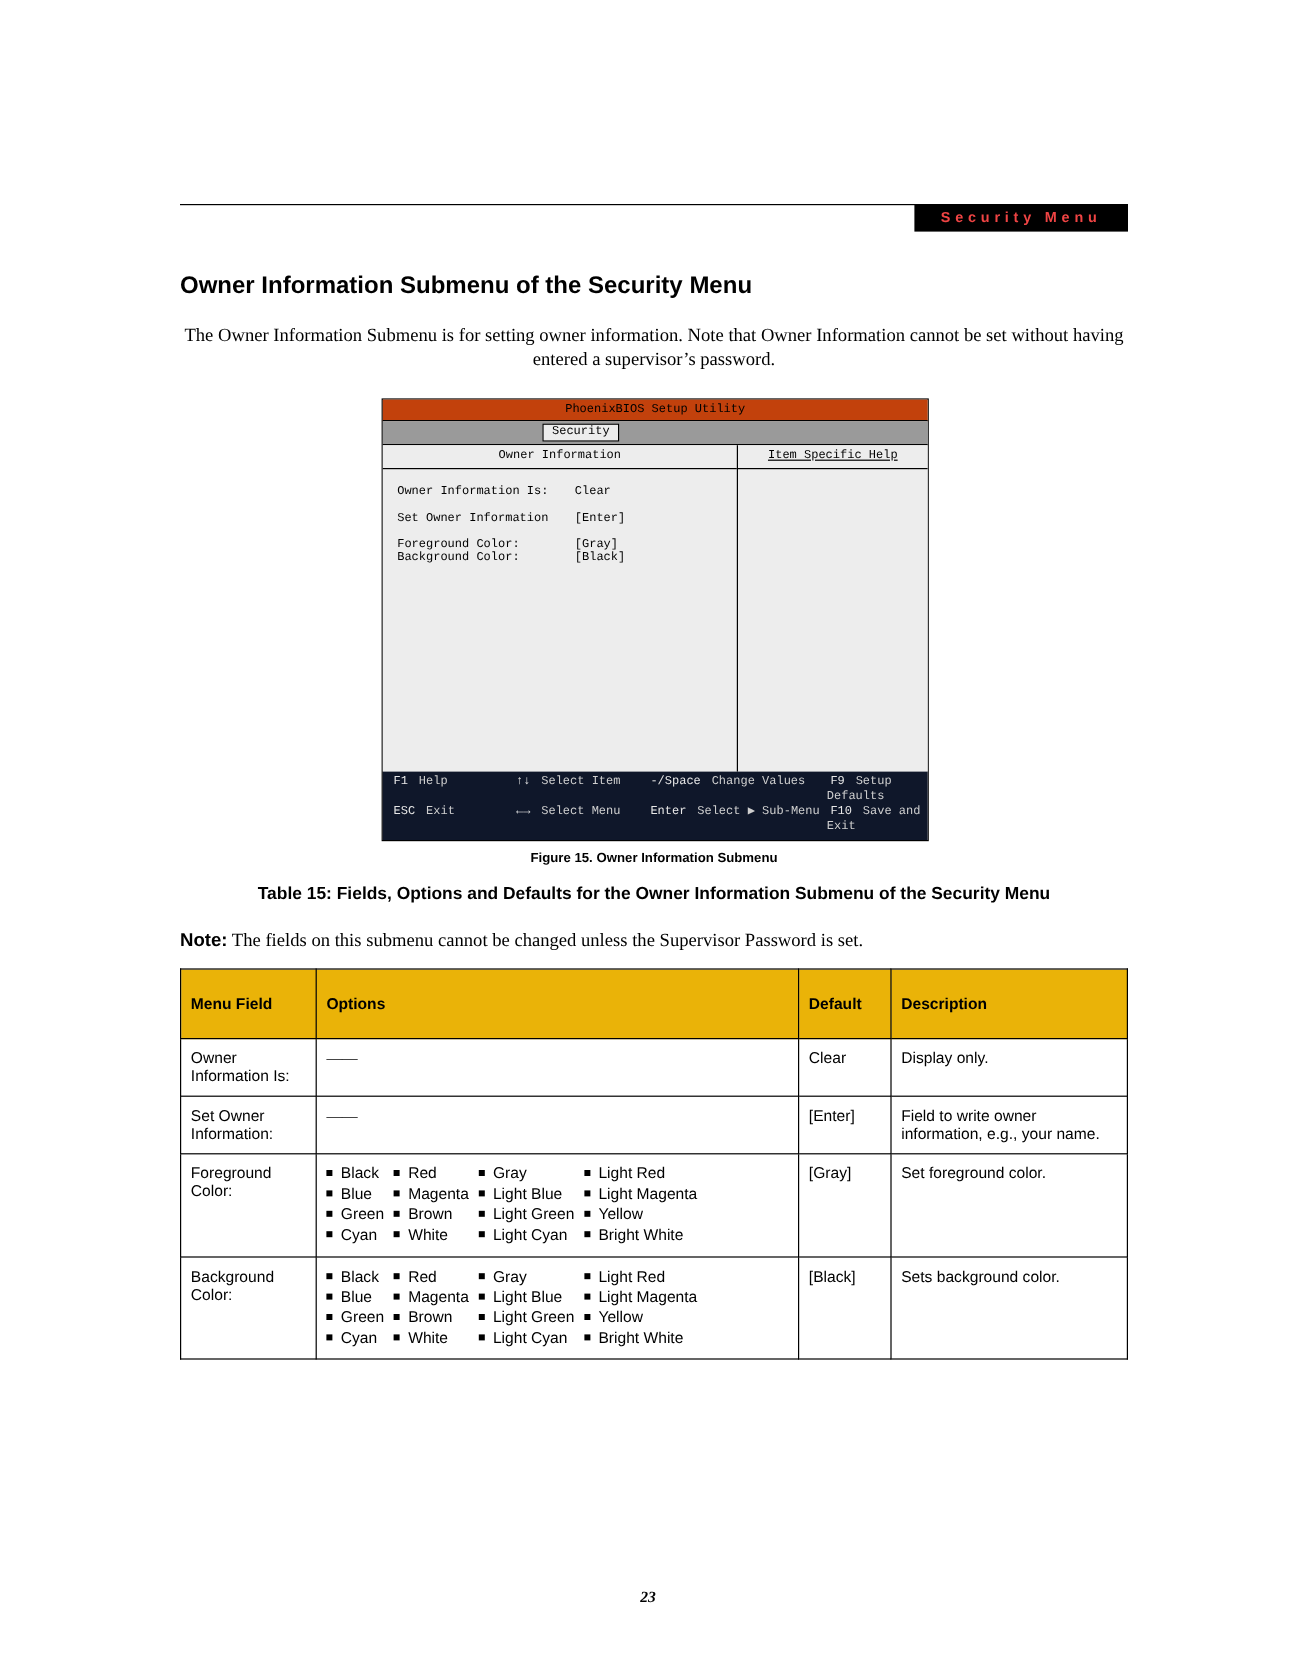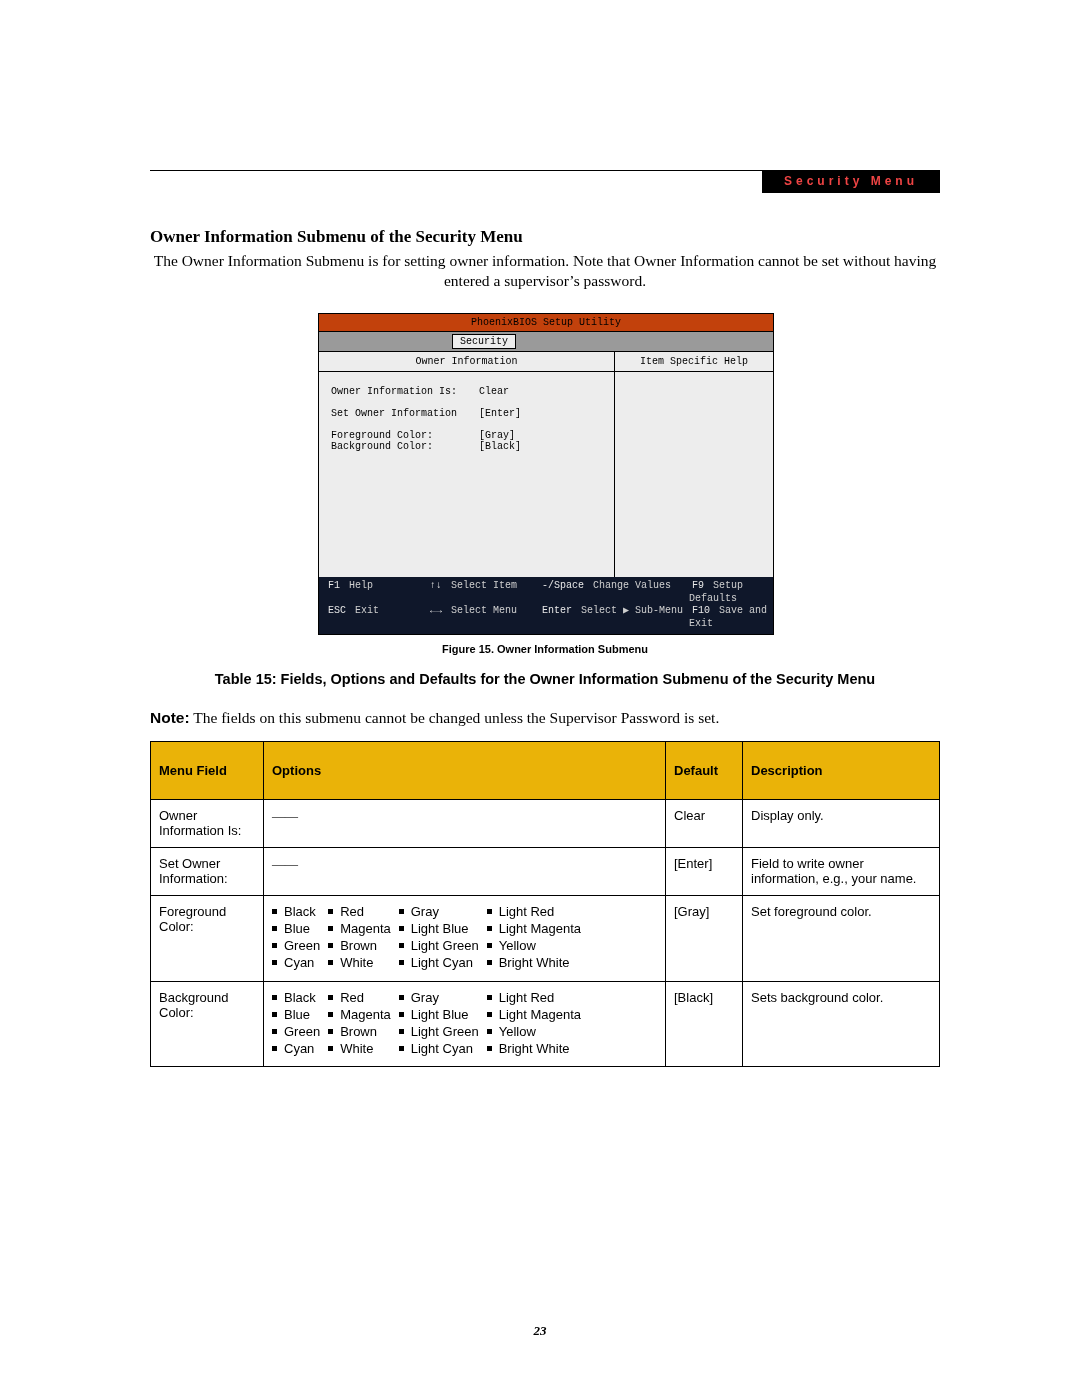--- a/index.html
+++ b/index.html
@@ -28,25 +28,25 @@
     background: #000;
     color: #ef4444;
     font-family: "Helvetica Neue", Arial, sans-serif;
     font-weight: bold;
     font-size: 12px;
     letter-spacing: 4px;
     padding: 4px 22px 5px 22px;
     white-space: pre;
   }
   .section-heading {
-    font-family: Liberation Serif, serif;
-    font-weight: bold;
-    font-size: 17px;
+    font-family: Liberation Sans, sans-serif;
+    font-weight: bold;
+    font-size: 20px;
     margin-top: 56px;
-    margin-bottom: 4px;
+    margin-bottom: 20px;
     color: #000;
   }
   .body-text {
     font-family: Georgia, "Times New Roman", serif;
     font-size: 15.5px;
     line-height: 1.3;
     margin: 0 0 10px 0;
     text-align: center;
   }
   .bios-wrap {
@@ -74,33 +74,34 @@
   .bios-tab {
     display: inline-block;
     background: #ededed;
     border: 1px solid #000;
     padding: 1px 7px;
     margin-left: 133px;
   }
   .bios-body {
     display: flex;
     background: #ededed;
-    height: 225px;
+    height: 272px;
   }
   .bios-left {
     flex: 1;
     border-right: 1px solid #000;
     position: relative;
     display: flex;
     flex-direction: column;
   }
   .bios-right {
     width: 158px;
     display: flex;
     flex-direction: column;
+    text-decoration: underline;
   }
   .bios-subhead {
     text-align: center;
     padding: 4px 0;
     border-bottom: 1px solid #000;
   }
   .bios-content-left {
     padding: 14px 12px;
   }
   .bios-row {

